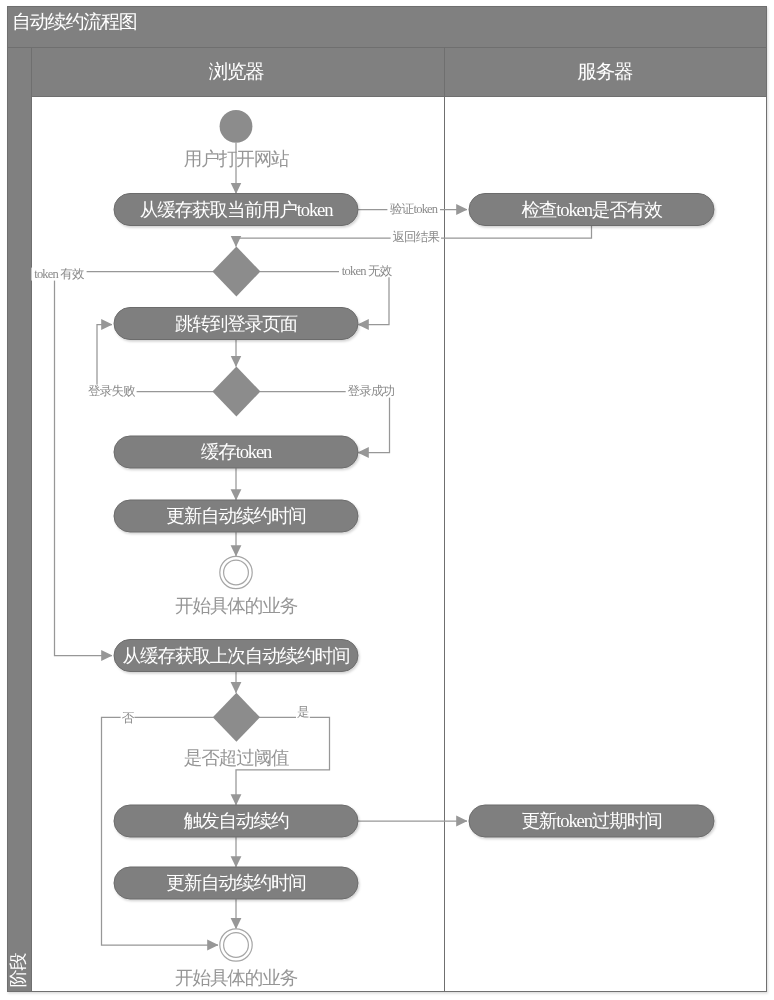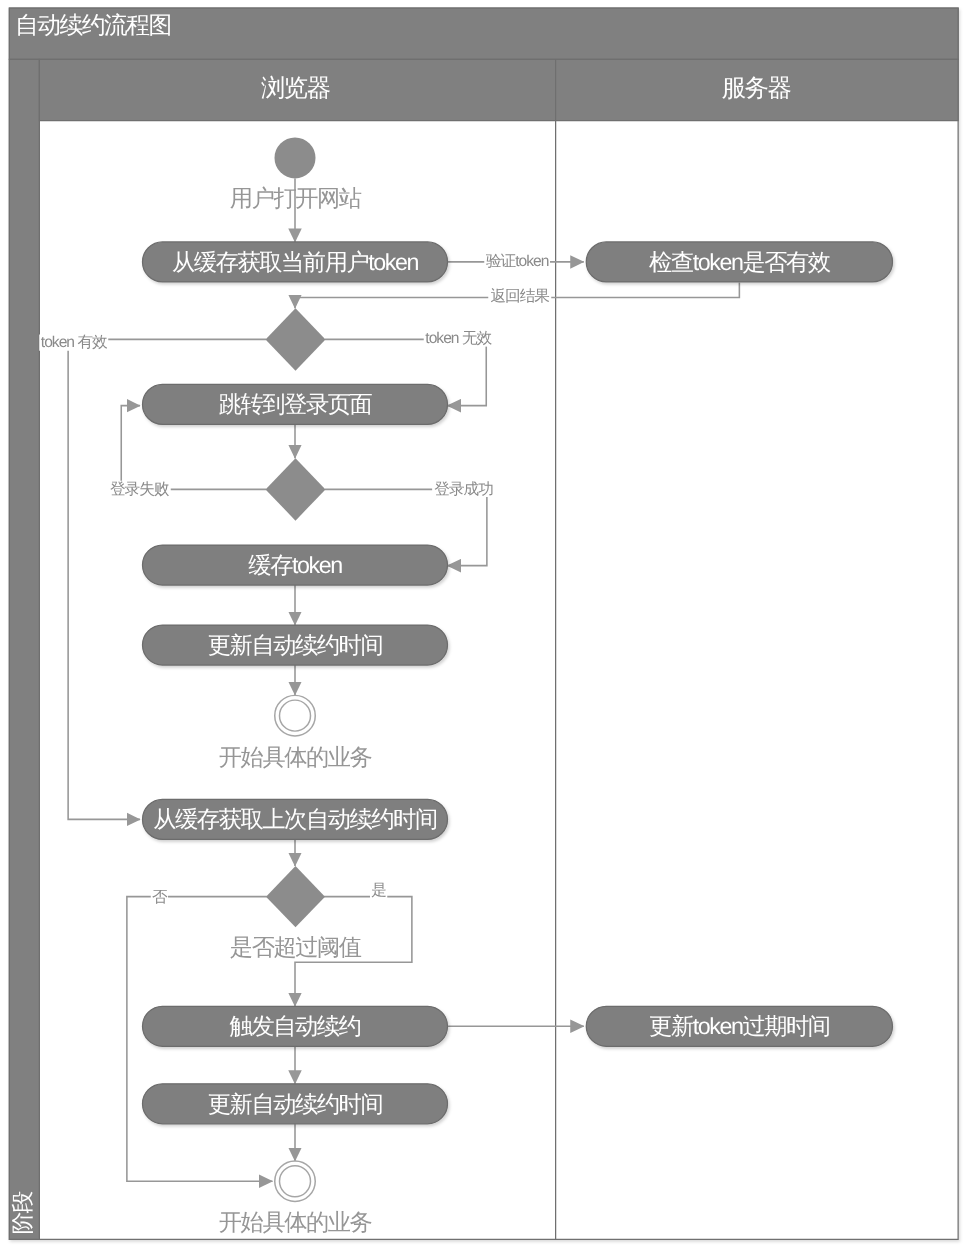--- a/index.html
+++ b/index.html
@@ -1,19 +1,19 @@
 <!DOCTYPE html>
 <html><head>
 <meta charset="utf-8">
 <style>
   html,body{margin:0;padding:0;background:#ffffff;}
   body{width:774px;height:1000px;overflow:hidden;
        font-family:"Liberation Sans",sans-serif;
        -webkit-font-smoothing:antialiased;}
-  #root{position:relative;width:774px;height:824px;}
+  #root{position:relative;width:774px;height:824px;font-family:Liberation Serif, serif;}
   svg#diagram{position:absolute;left:0;top:0;display:block;}
   .node-label{fill:#ffffff;font-size:18.6px;letter-spacing:-1.15px;text-anchor:middle;dominant-baseline:central;}
   .edge-label{fill:#8a8a8a;font-size:12.5px;letter-spacing:-0.8px;text-anchor:middle;dominant-baseline:central;}
   .edge-label-big{fill:#969696;font-size:18.6px;letter-spacing:-1.15px;text-anchor:middle;dominant-baseline:central;}
   .lane-title{fill:#ffffff;font-size:19.5px;letter-spacing:-1.2px;text-anchor:middle;dominant-baseline:central;}
   .phase-title{fill:#ffffff;font-size:18px;letter-spacing:-1.15px;text-anchor:middle;dominant-baseline:central;}
   .diagram-title{fill:#ffffff;font-size:19px;letter-spacing:-1.2px;dominant-baseline:central;}
 </style>
 </head>
 <body>

